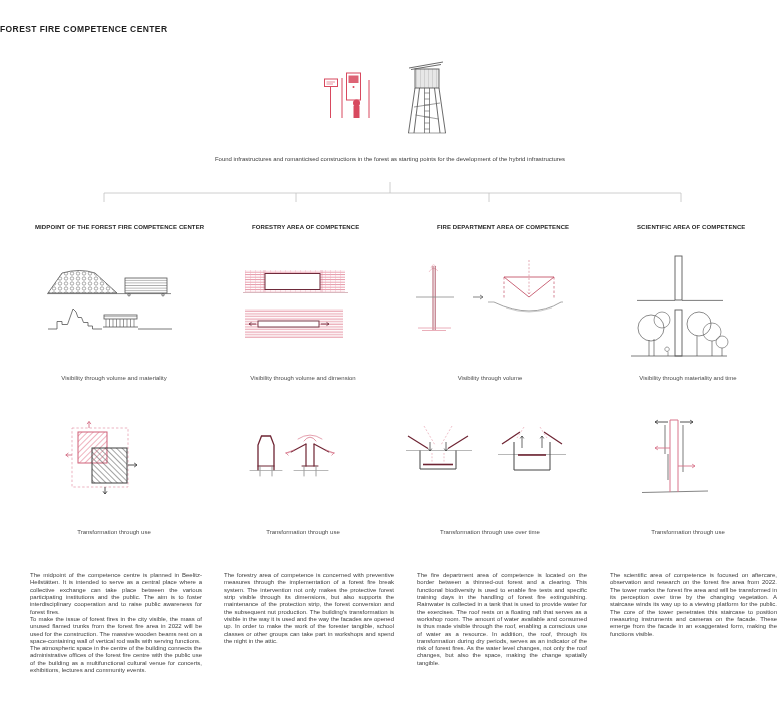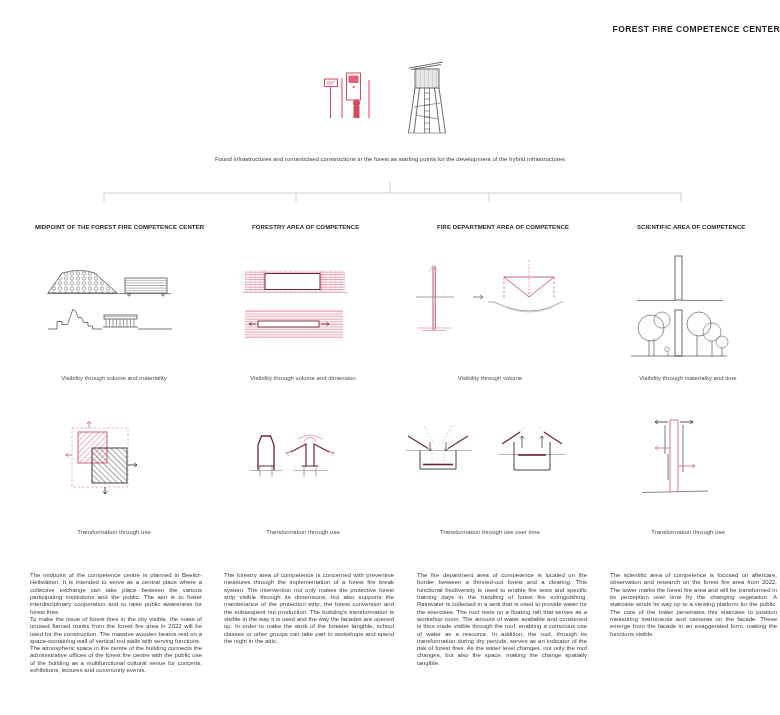--- a/index.html
+++ b/index.html
@@ -1,20 +1,20 @@
 <!DOCTYPE html>
 <html><head>
 <meta charset="utf-8">
 <style>
   * { margin:0; padding:0; box-sizing:border-box; }
   html,body { width:780px; height:715px; background:#ffffff;
               font-family:"Liberation Sans", sans-serif; color:#3d3d3d; }
   .board { position:relative; width:780px; height:715px; overflow:hidden; background:#fff; }
   .abs { position:absolute; }
-  .title { position:absolute; top:24px; left:0; width:100%; text-align:right;
+  .title { position:absolute; top:24px; left:0; width:100%; text-align:left;
            font-size:8.5px; font-weight:bold; letter-spacing:0.4px; color:#1f1f1f; }
   .hero-caption { position:absolute; top:156px; left:0; width:100%; text-align:center;
                   font-size:6px; color:#3d3d3d; }
   .col-header { position:absolute; top:224px; font-size:6px; font-weight:bold;
                 letter-spacing:0.1px; color:#1f1f1f; white-space:nowrap; }
   .caption { position:absolute; width:160px; text-align:center; font-size:6px; color:#4a4a4a; }
   .row1-caption { top:375px; }
   .row2-caption { top:529px; }
   .body-text { position:absolute; top:572px; font-size:6px; line-height:1.22;
                text-align:justify; white-space:pre-line; color:#3d3d3d; }

